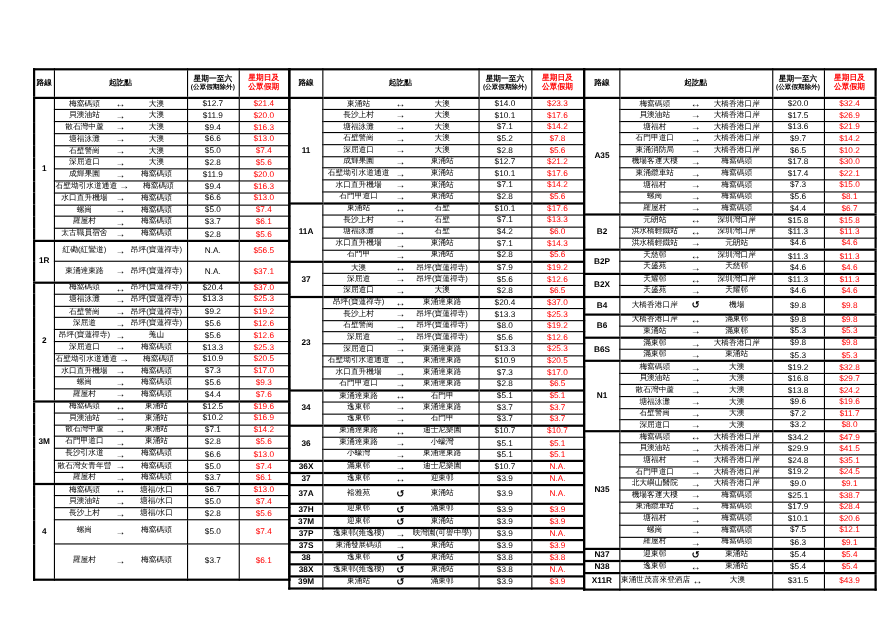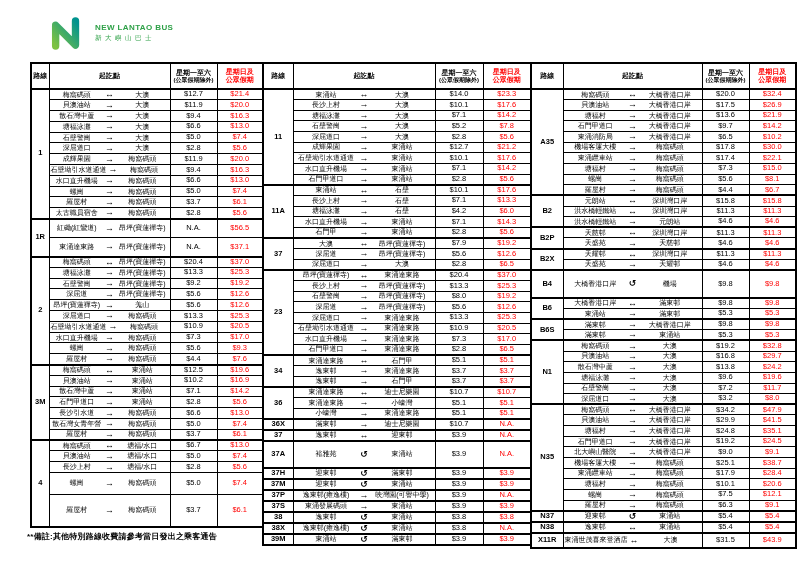--- a/index.html
+++ b/index.html
@@ -29,35 +29,20 @@
   .od .arr{width:13px;font-weight:bold;font-size:9px;line-height:1;}
   td.fare{font-size:7.5px;}
 
   .footnote{position:absolute;left:27px;top:531px;font-size:8px;font-weight:bold;letter-spacing:.2px;}
 </style>
 </head>
 <body>
 
 <div class="page">
 
-  <div class="logo">
-    <svg width="44" height="38" viewBox="0 0 40 44">
-      <defs>
-        <linearGradient id="nlbg" x1="0" y1="1" x2="1" y2="0">
-          <stop offset="0" stop-color="#7DC242"></stop>
-          <stop offset="1" stop-color="#00938F"></stop>
-        </linearGradient>
-      </defs>
-      <polyline points="8,37 8,13 31,36 31,8" fill="none" stroke="url(#nlbg)" stroke-width="8.5" stroke-linecap="round" stroke-linejoin="round"></polyline>
-    </svg>
-    <div class="logo-text">
-      <span class="brand-en">NEW LANTAO BUS</span>
-      <span class="brand-zh">新大嶼山巴士</span>
-    </div>
-  </div>
 
 
   <div id="tables">
       <table class="fare-table" style="left: 30px;">
         <colgroup>
           <col style="width: 18px;">
           <col style="width: 121px;">
           <col style="width: 47px;">
           <col style="width: 46px;">
         </colgroup>
@@ -865,21 +850,21 @@
             <td class="odc">
               <div class="od">
                 <span class="from">逸東邨</span>
                 <span class="arr">↔</span>
                 <span class="to">迎東邨</span>
               </div>
             </td>
             <td class="fare wd">$3.9</td>
             <td class="fare hol">N.A.</td>
           </tr>
-          <tr class="bf" style="height: 27px;">
+          <tr class="bf" style="height: 17px;">
             <td class="route" rowspan="1">37A</td>
             <td class="odc">
               <div class="od">
                 <span class="from">裕雅苑</span>
                 <span class="arr">↺</span>
                 <span class="to">東涌站</span>
               </div>
             </td>
             <td class="fare wd">$3.9</td>
             <td class="fare hol">N.A.</td>
@@ -1176,21 +1161,21 @@
             <td class="odc">
               <div class="od">
                 <span class="from">天盛苑</span>
                 <span class="arr">→</span>
                 <span class="to">天耀邨</span>
               </div>
             </td>
             <td class="fare wd">$4.6</td>
             <td class="fare hol">$4.6</td>
           </tr>
-          <tr class="bf" style="height: 28px;">
+          <tr class="bf" style="height: 16px;">
             <td class="route" rowspan="1">B4</td>
             <td class="odc">
               <div class="od">
                 <span class="from">大橋香港口岸</span>
                 <span class="arr">↺</span>
                 <span class="to">機場</span>
               </div>
             </td>
             <td class="fare wd">$9.8</td>
             <td class="fare hol">$9.8</td>
@@ -1452,14 +1437,13 @@
                 <span class="to">大澳</span>
               </div>
             </td>
             <td class="fare wd">$31.5</td>
             <td class="fare hol">$43.9</td>
           </tr>
         </tbody>
       </table>
     </div>
 
-  <div class="footnote">**備註:其他特別路線收費請參考當日發出之乘客通告</div>
 </div>
 
 </body></html>

